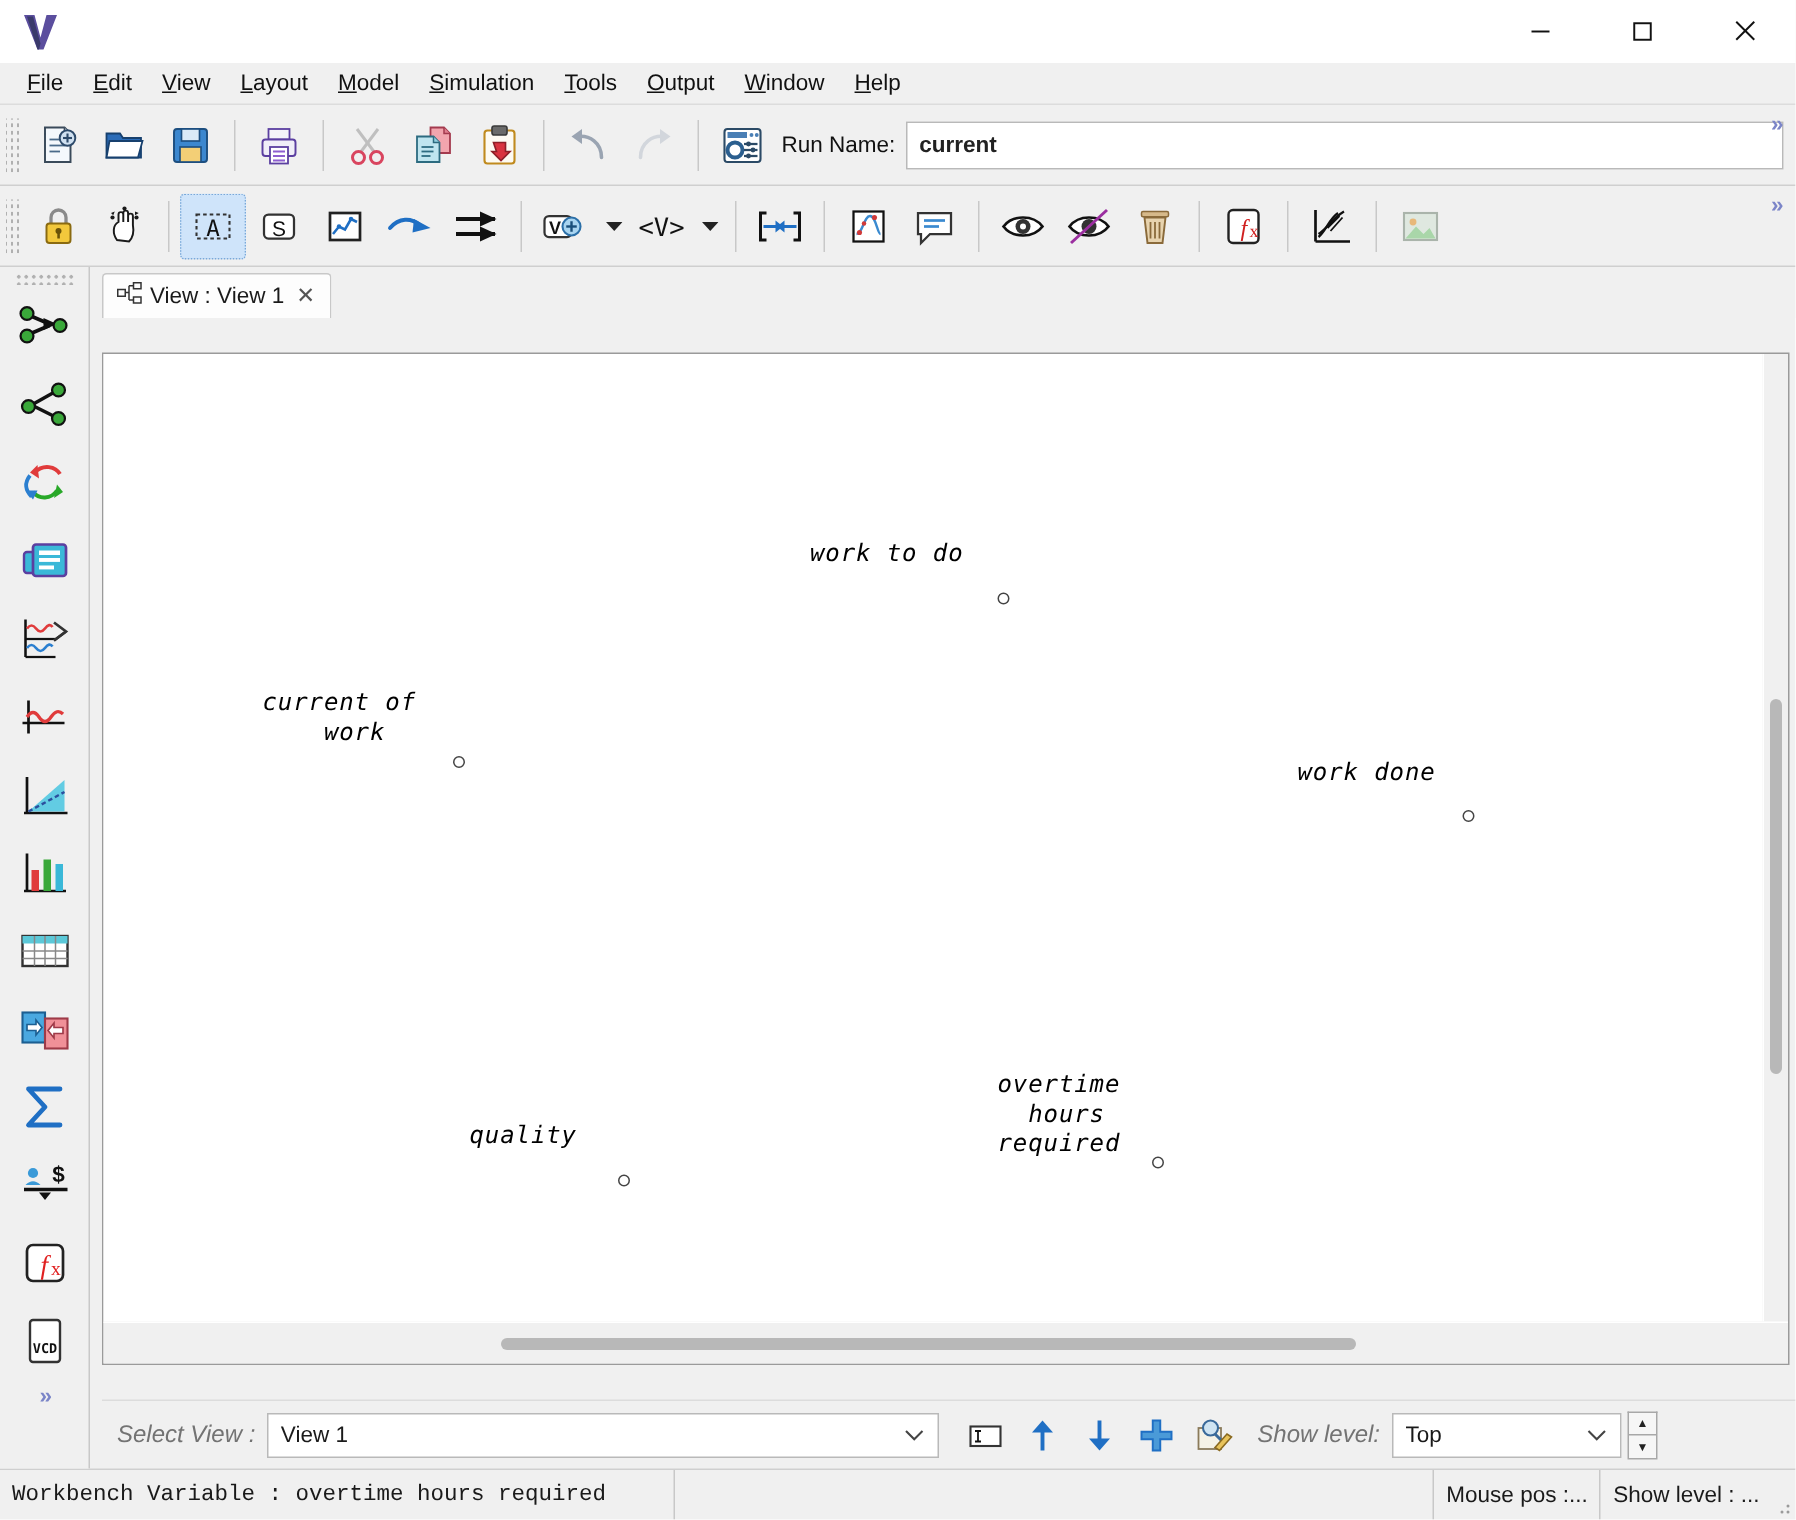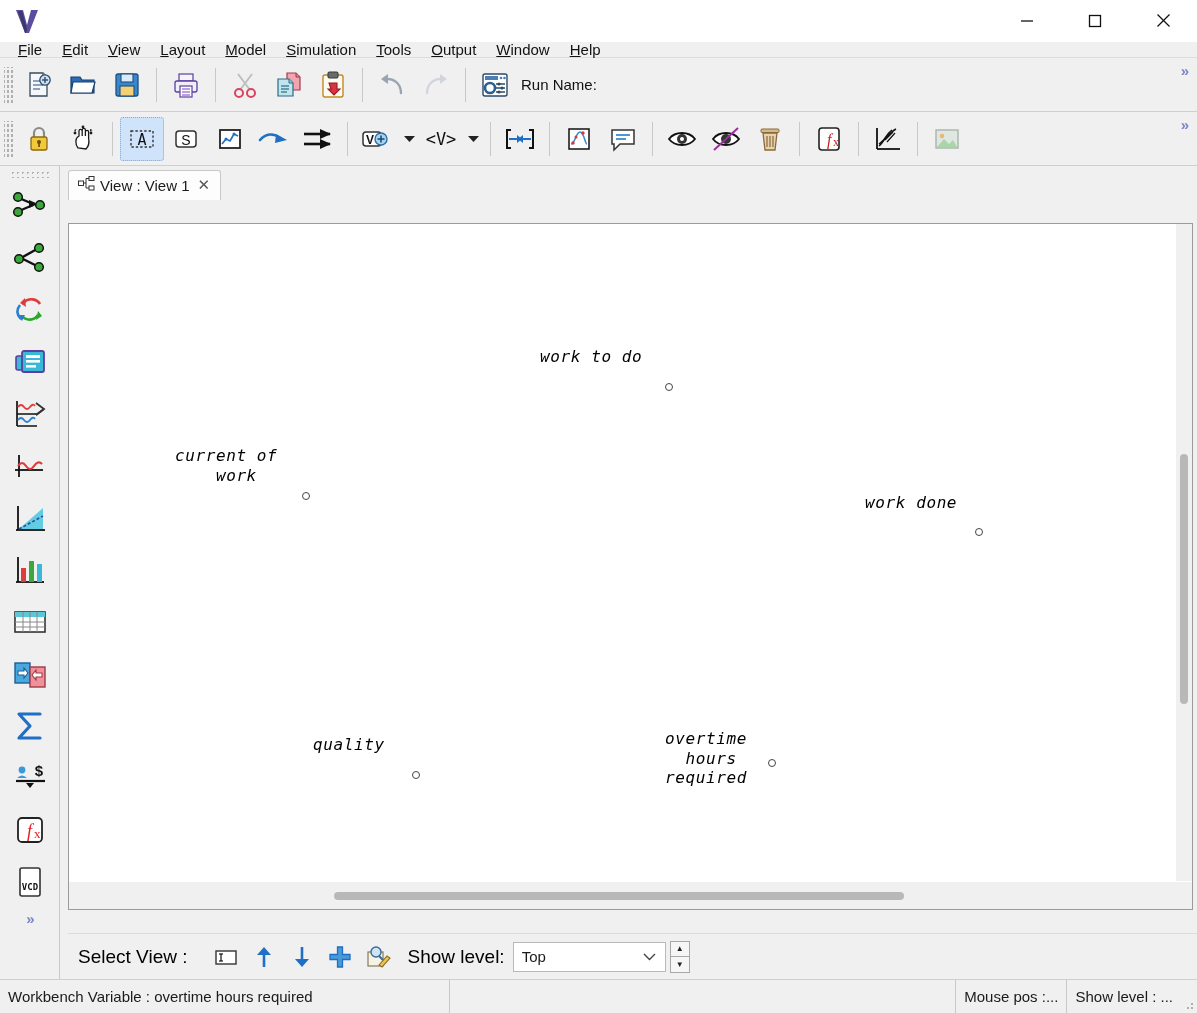--- a/index.html
+++ b/index.html
@@ -41,21 +41,21 @@
   .title-spacer { flex: 1; }
   .win-btns { display: flex; height: 42px; }
   .win-btn {
     width: 68px; height: 42px;
     display: flex; align-items: center; justify-content: center;
     cursor: default;
   }
 
   
   .menubar {
-    height: 16px;
+    height: 28px;
     background: #f0f0f0;
     display: flex; align-items: center;
     padding-left: 8px;
     flex: none;
     border-bottom: 1px solid #dcdcdc;
   }
   .menu-item {
     font-size: 15px;
     color: #111;
     padding: 3px 10px;
@@ -252,21 +252,21 @@
   
   .ctrlbar {
     height: 46px;
     background: #f0f0f0;
     display: flex; align-items: center;
     padding-left: 10px;
     flex: none;
     border-top: 1px solid #dcdcdc;
     margin-left: 8px;
   }
-  .ctrl-label { font-size: 19px; color: #000000; white-space: nowrap; margin-right: 8px; }
+  .ctrl-label { font-size: 16px; color: #737373; white-space: nowrap; margin-right: 8px; font-style: italic; }
   .combo {
     height: 30px;
     background: #fff;
     border: 1px solid #b9b9b9;
     display: flex; align-items: center;
     padding: 0 4px 0 8px;
     font-size: 15px; color: #1a1a1a;
     cursor: default;
   }
   .combo .cb-val { flex: 1; white-space: nowrap; overflow: hidden; }
@@ -463,20 +463,23 @@
         <line x1="16" y1="14" x2="25" y2="14" stroke="#2b4a66" stroke-width="1.5"></line>
         <line x1="16" y1="18" x2="25" y2="18" stroke="#2b4a66" stroke-width="1.5"></line>
         <line x1="16" y1="22" x2="25" y2="22" stroke="#2b4a66" stroke-width="1.5"></line>
         <circle cx="19" cy="14" r="1.6" fill="#2b4a66"></circle>
         <circle cx="22" cy="18" r="1.6" fill="#2b4a66"></circle>
         <circle cx="19" cy="22" r="1.6" fill="#2b4a66"></circle>
       </svg>
     </div>
 
     <div class="runname-label">Run Name:</div>
+    <div class="runname-input">
+      <span>current</span>
+    </div>
     <div class="chev-more">»</div>
   </div>
 
   <div class="toolbar">
     <div class="grip"></div>
 
     <div class="tbtn">
       <svg width="30" height="30" viewBox="0 0 30 30">
         <path d="M10 13 V9 a5 5 0 0 1 10 0 V13" fill="none" stroke="#8a8a8a" stroke-width="2.2"></path>
         <rect x="7" y="13" width="16" height="13" rx="2" fill="#f2c83c" stroke="#8a6a10" stroke-width="1.3"></rect>
@@ -824,38 +827,46 @@
       <div class="canvas-wrap">
         <div class="canvas-row">
           <div class="canvas" id="canvas">
               <div class="node" style="left: 471px; top: 123px;">work to do</div>
               <div class="node-dot" style="left: 596px; top: 159px;"></div>
               <div class="node" style="left: 106px; top: 222px;">current of
   work</div>
               <div class="node-dot" style="left: 233px; top: 268px;"></div>
               <div class="node" style="left: 796px; top: 269px;">work done</div>
               <div class="node-dot" style="left: 906px; top: 304px;"></div>
-              <div class="node" style="left: 596px; top: 505px;">overtime
+              <div class="node" style="left: 596px; top: 477px;">overtime
  hours
 required</div>
               <div class="node-dot" style="left: 699px; top: 535px;"></div>
               <div class="node" style="left: 244px; top: 511px;">quality</div>
               <div class="node-dot" style="left: 343px; top: 547px;"></div>
             </div>
           <div class="vscroll">
             <div class="vthumb"></div>
           </div>
         </div>
         <div class="hscroll">
           <div class="hthumb"></div>
         </div>
       </div>
 
       <div class="ctrlbar">
         <div class="ctrl-label">Select View :</div>
+        <div class="combo" style="width:448px;">
+          <span class="cb-val">View 1</span>
+          <span class="cb-arrow">
+            <svg width="13" height="8" viewBox="0 0 13 8">
+                <path d="M1 1 L6.5 6.5 L12 1" fill="none" stroke="#444" stroke-width="1.4"></path>
+              </svg>
+          </span>
+        </div>
 
         <div style="width:12px;"></div>
 
         <div class="cbtn">
           <svg width="24" height="20" viewBox="0 0 24 20">
             <rect x="2" y="4" width="20" height="13" fill="#ffffff" stroke="#333" stroke-width="1.4"></rect>
             <line x1="7" y1="7" x2="7" y2="14" stroke="#111" stroke-width="1.2"></line>
             <line x1="5" y1="7" x2="9" y2="7" stroke="#111" stroke-width="1.2"></line>
             <line x1="5" y1="14" x2="9" y2="14" stroke="#111" stroke-width="1.2"></line>
           </svg>
@@ -898,21 +909,21 @@
         </div>
         <div class="spin">
           <div>▲</div>
           <div>▼</div>
         </div>
       </div>
     </div>
   </div>
 
   <div class="statusbar">
-    <div class="sb-cell" style="width:450px; border-right:1px solid #c8c8c8;">Workbench Variable : overtime hours required</div>
+    <div class="sb-cell" style="width:450px; border-right:1px solid #c8c8c8;font-family:Liberation Mono, monospace;">Workbench Variable : overtime hours required</div>
     <div class="sb-flex"></div>
     <div class="sb-cell bordered">Mouse pos :...</div>
     <div class="sb-cell">Show level : ...</div>
     <div class="resize-grip">
       <svg width="11" height="11" viewBox="0 0 11 11">
         <circle cx="9" cy="9" r="1" fill="#9a9a9a"></circle>
           <circle cx="5" cy="9" r="1" fill="#9a9a9a"></circle>
           <circle cx="9" cy="5" r="1" fill="#9a9a9a"></circle>
       </svg>
     </div>

